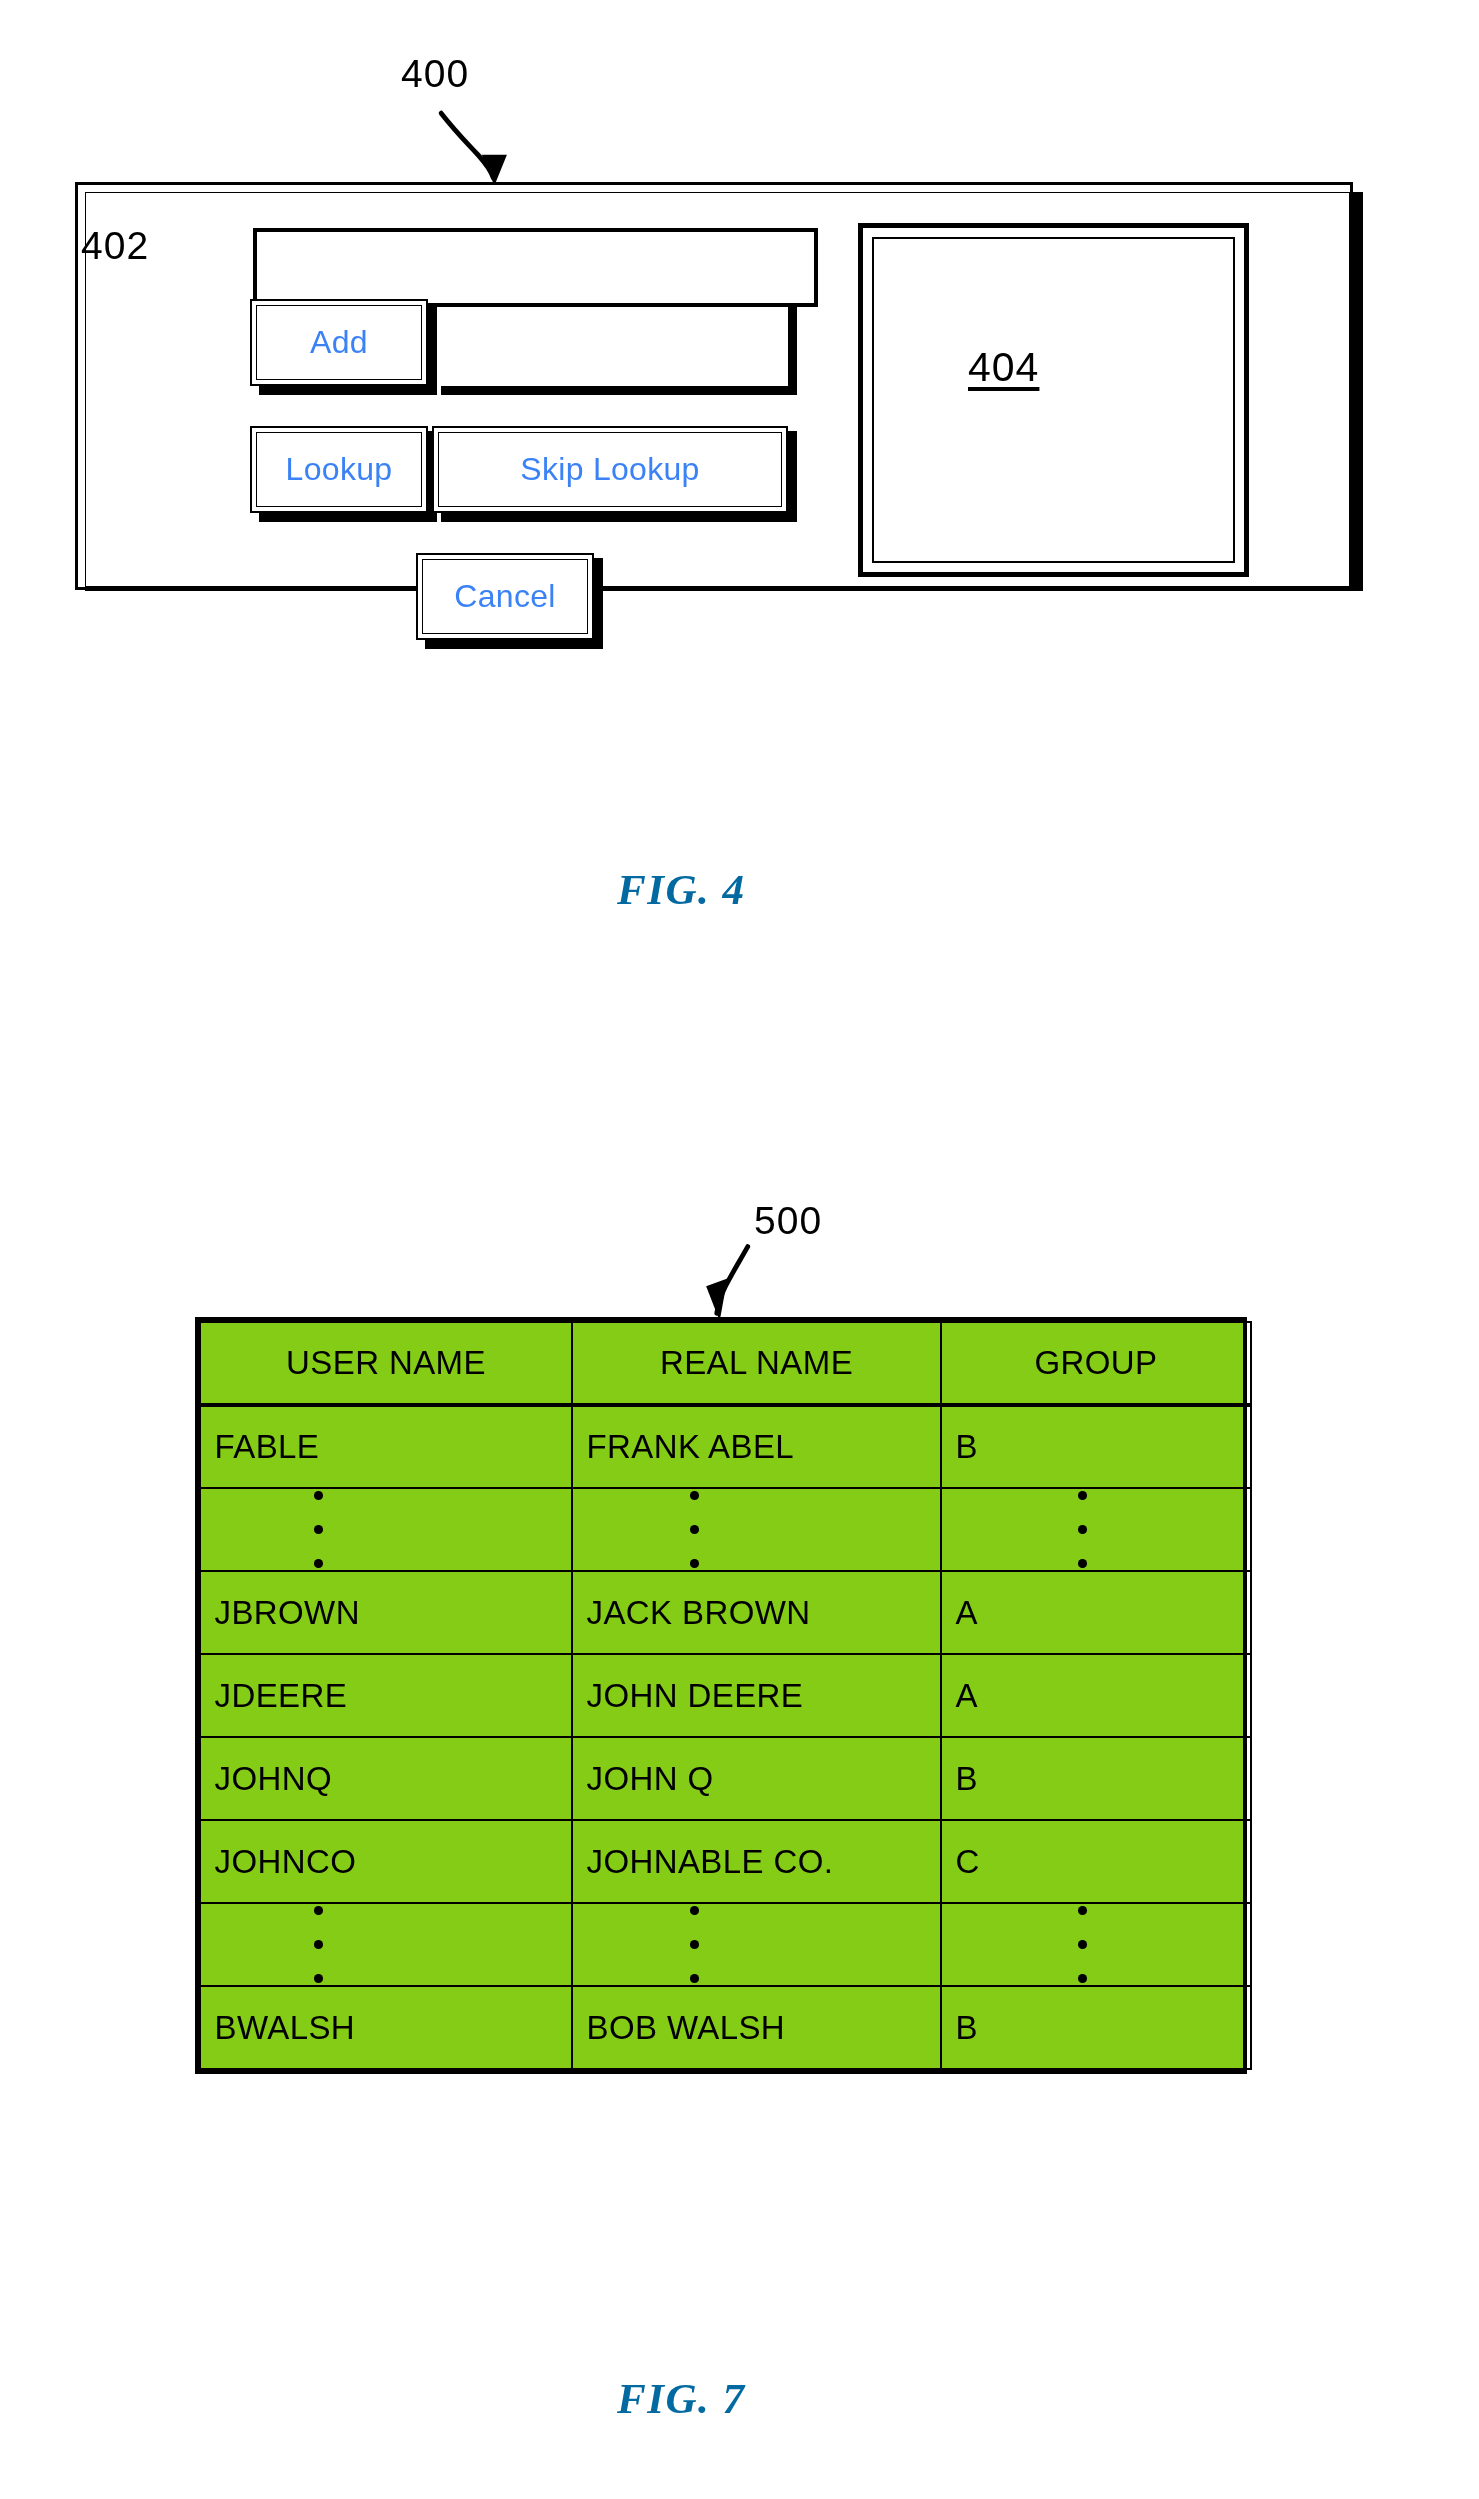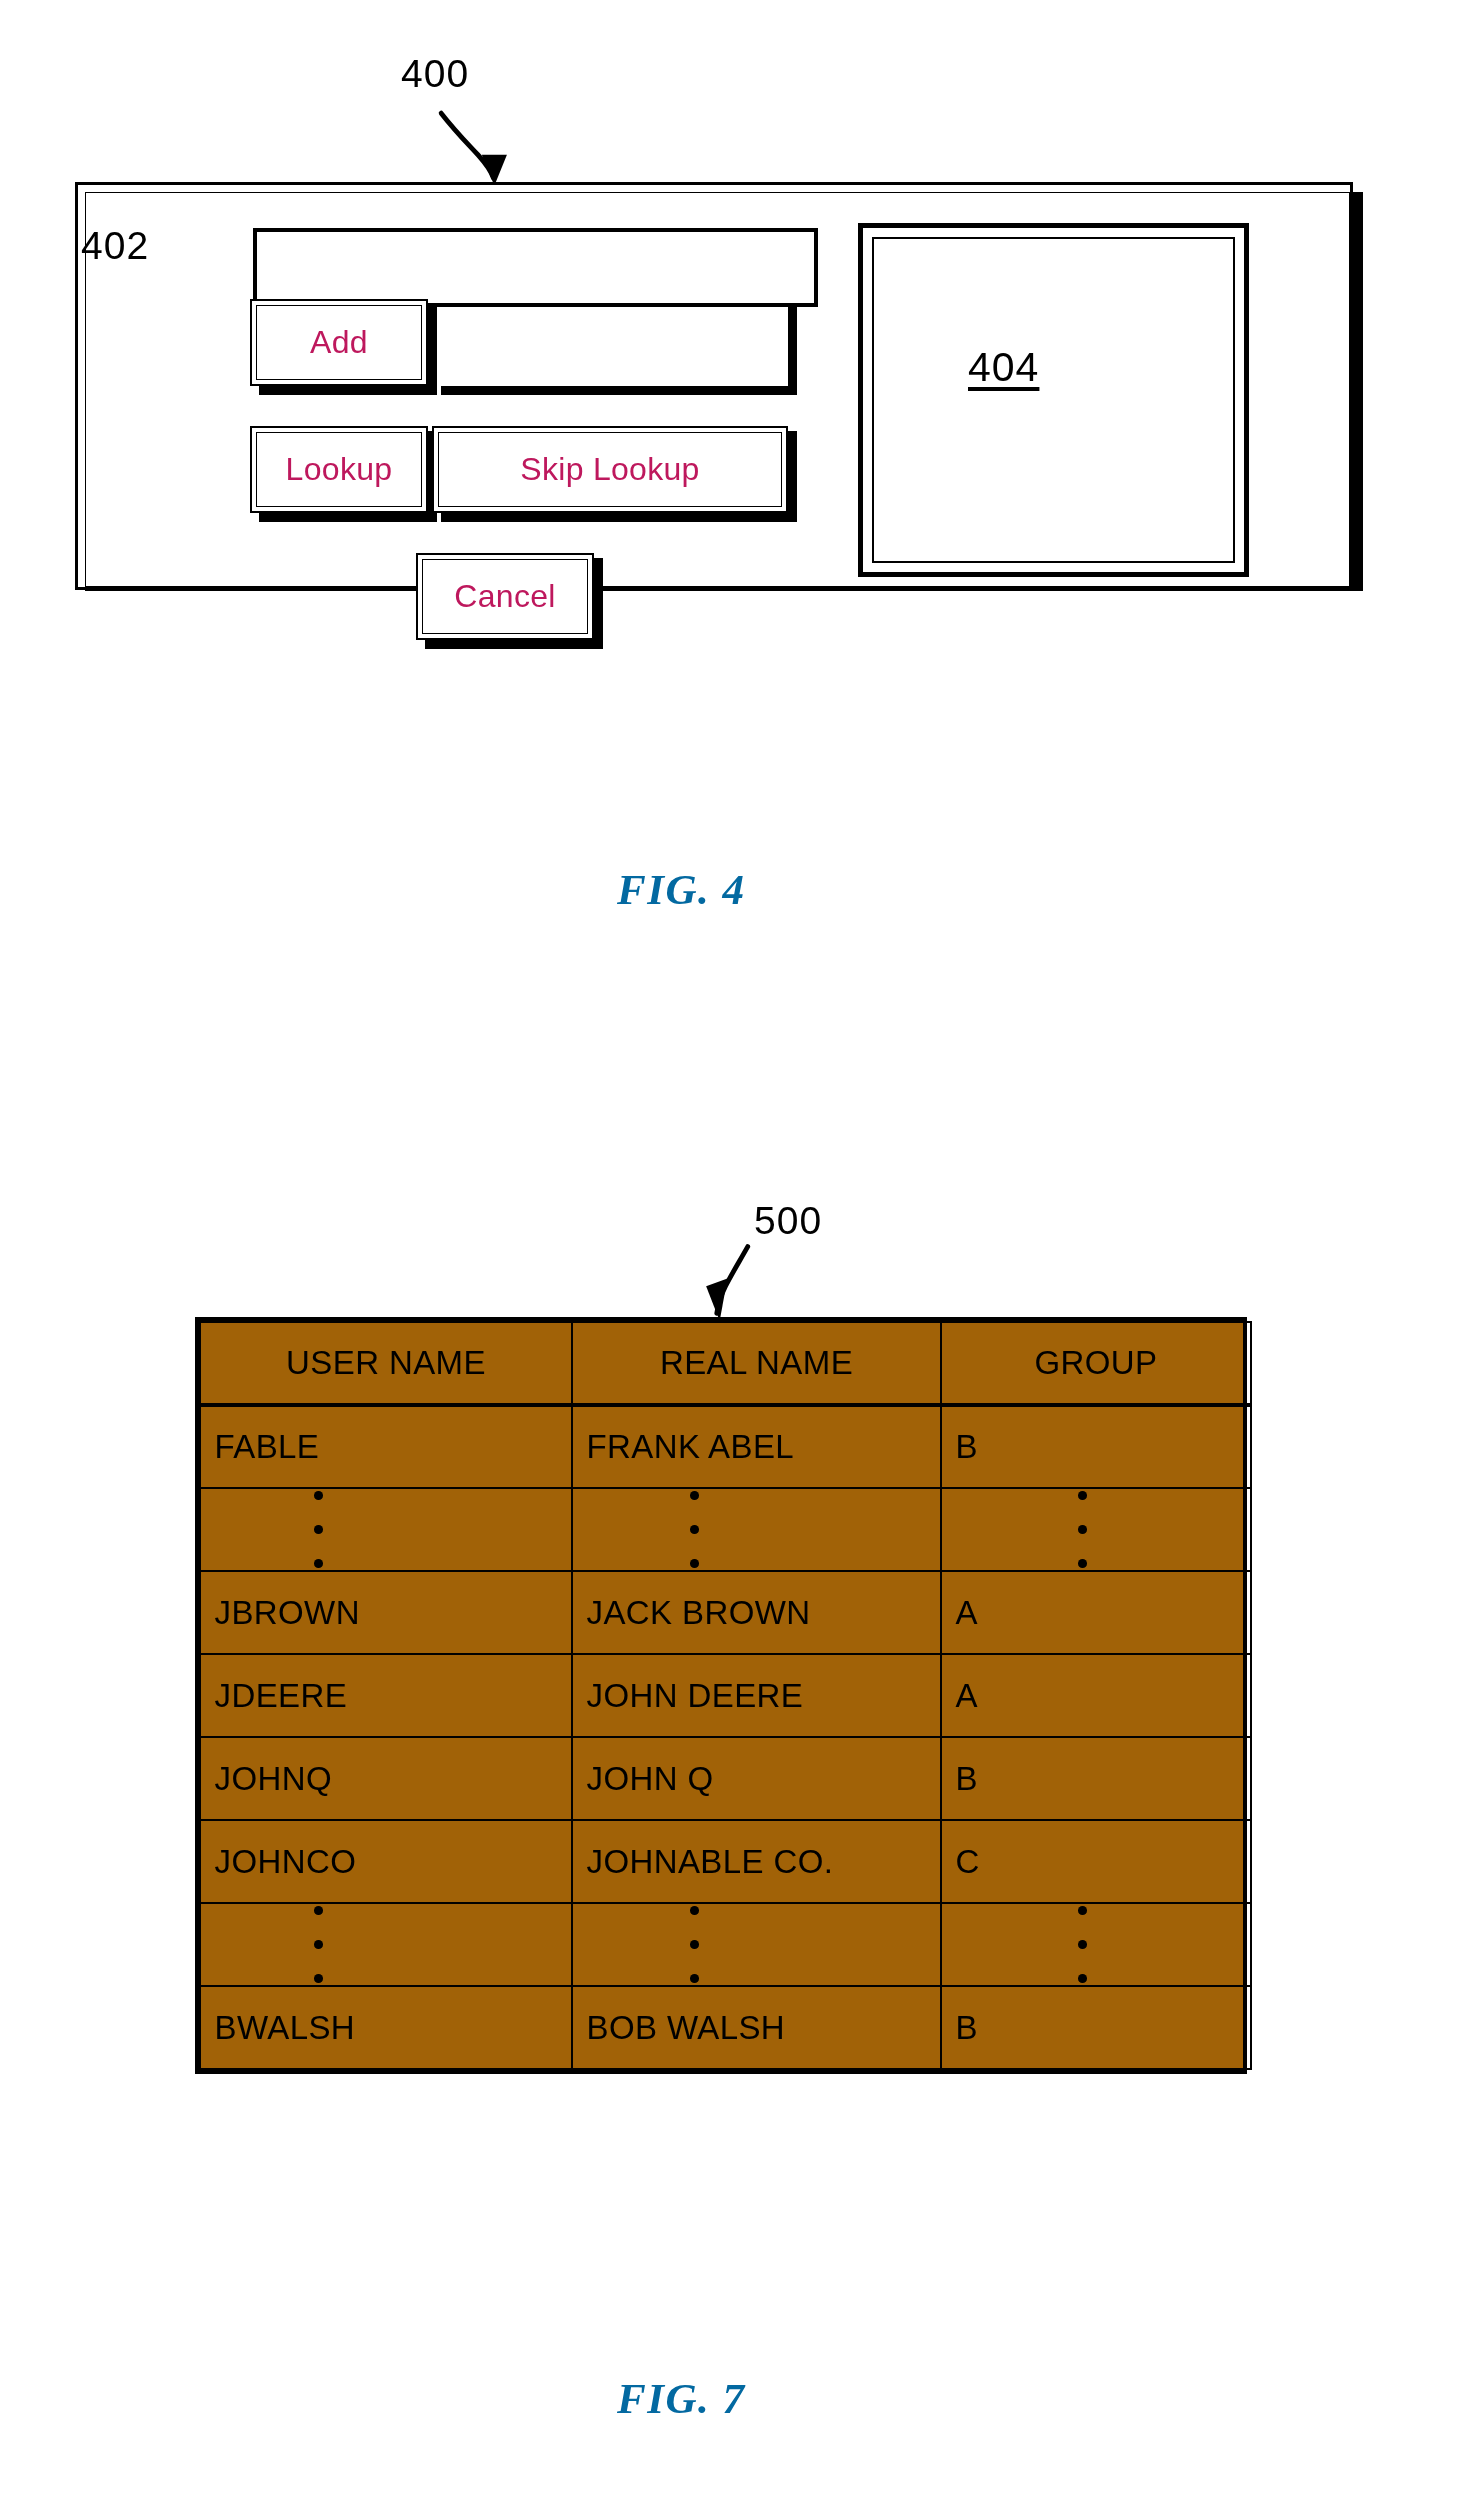--- a/index.html
+++ b/index.html
@@ -94,21 +94,21 @@
     background: #fff;
     border: 2.9px solid #000;
     box-sizing: border-box;
     display: flex;
     align-items: center;
     justify-content: center;
     font-family: "Liberation Sans", sans-serif;
     font-size: 32px;
     font-weight: 400;
     letter-spacing: 0.3px;
-    color: #be185d;
+    color: #3b82f6;
     white-space: nowrap;
   }
   .btn::before {  
     content: "";
     position: absolute;
     left: 3.9px; top: 3.9px; right: 3.9px; bottom: 3.9px;
     border: 1.9px solid #000;
     pointer-events: none;
   }
   .btn-shadow-b {
@@ -148,21 +148,21 @@
   }
 
   
   #fig5-table {
     position: absolute;
     left: 195px;
     top: 1317px;
     width: 1052px;
     border: 4.8px solid #000;
     border-collapse: collapse;
-    background: #a16207;
+    background: #84cc16;
     box-sizing: border-box;
   }
   #fig5-table table {
     border-collapse: collapse;
     width: 100%;
     table-layout: fixed;
   }
   #fig5-table th, #fig5-table td {
     border: 2.9px solid #000;
     font-family: "Liberation Sans", sans-serif;

